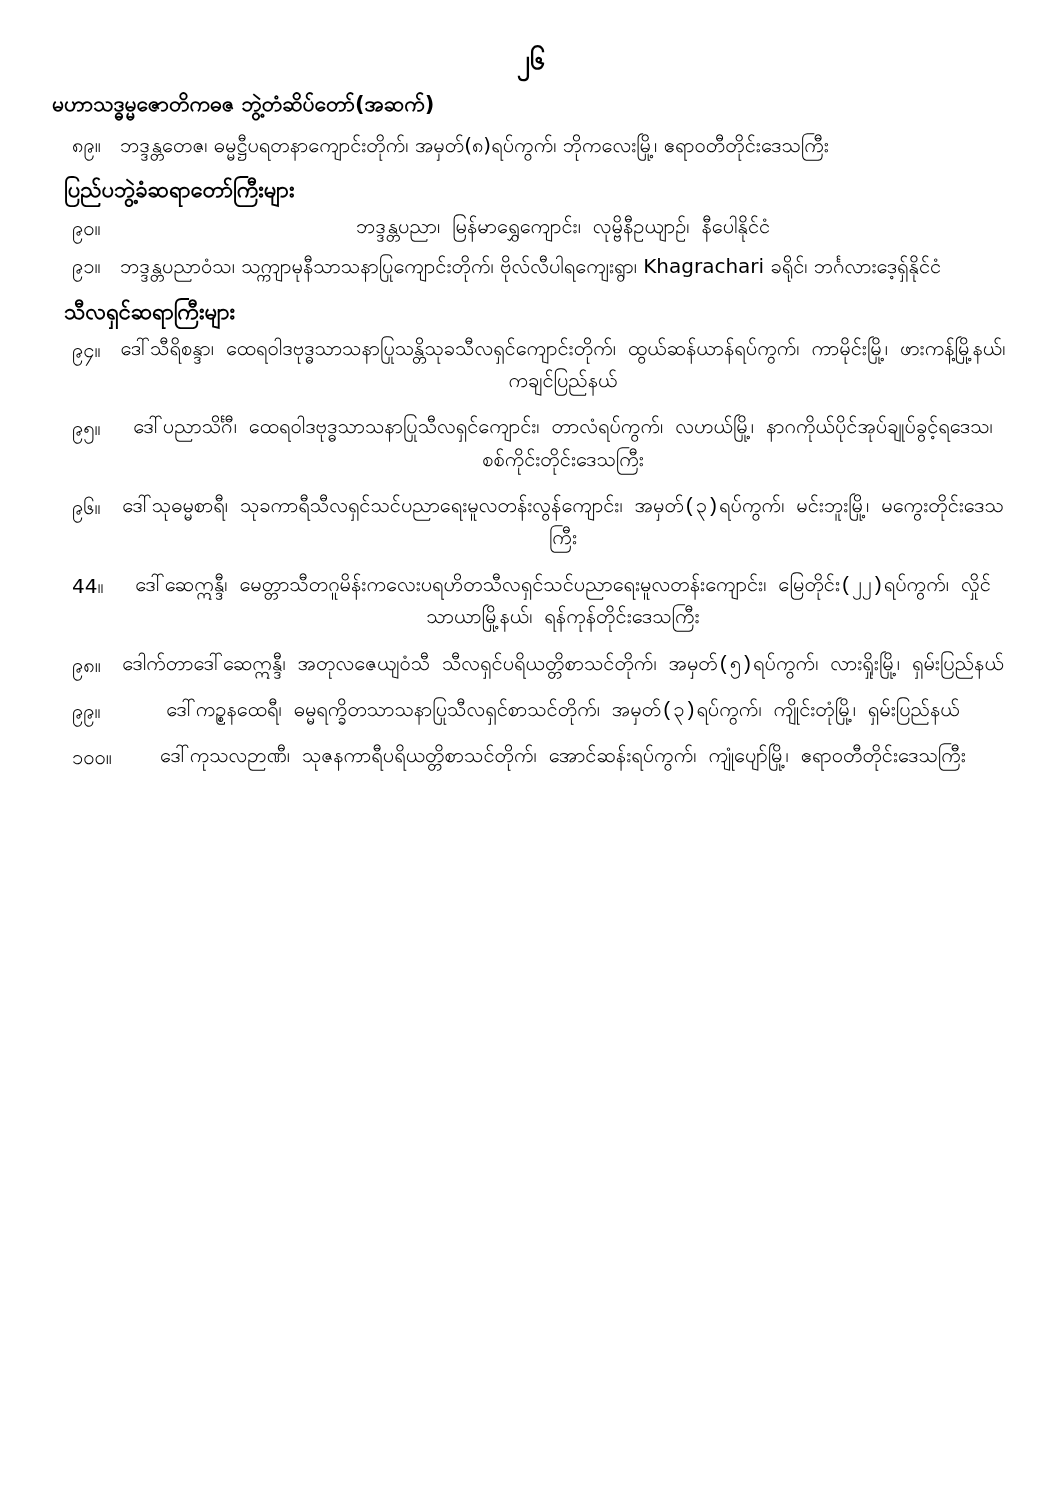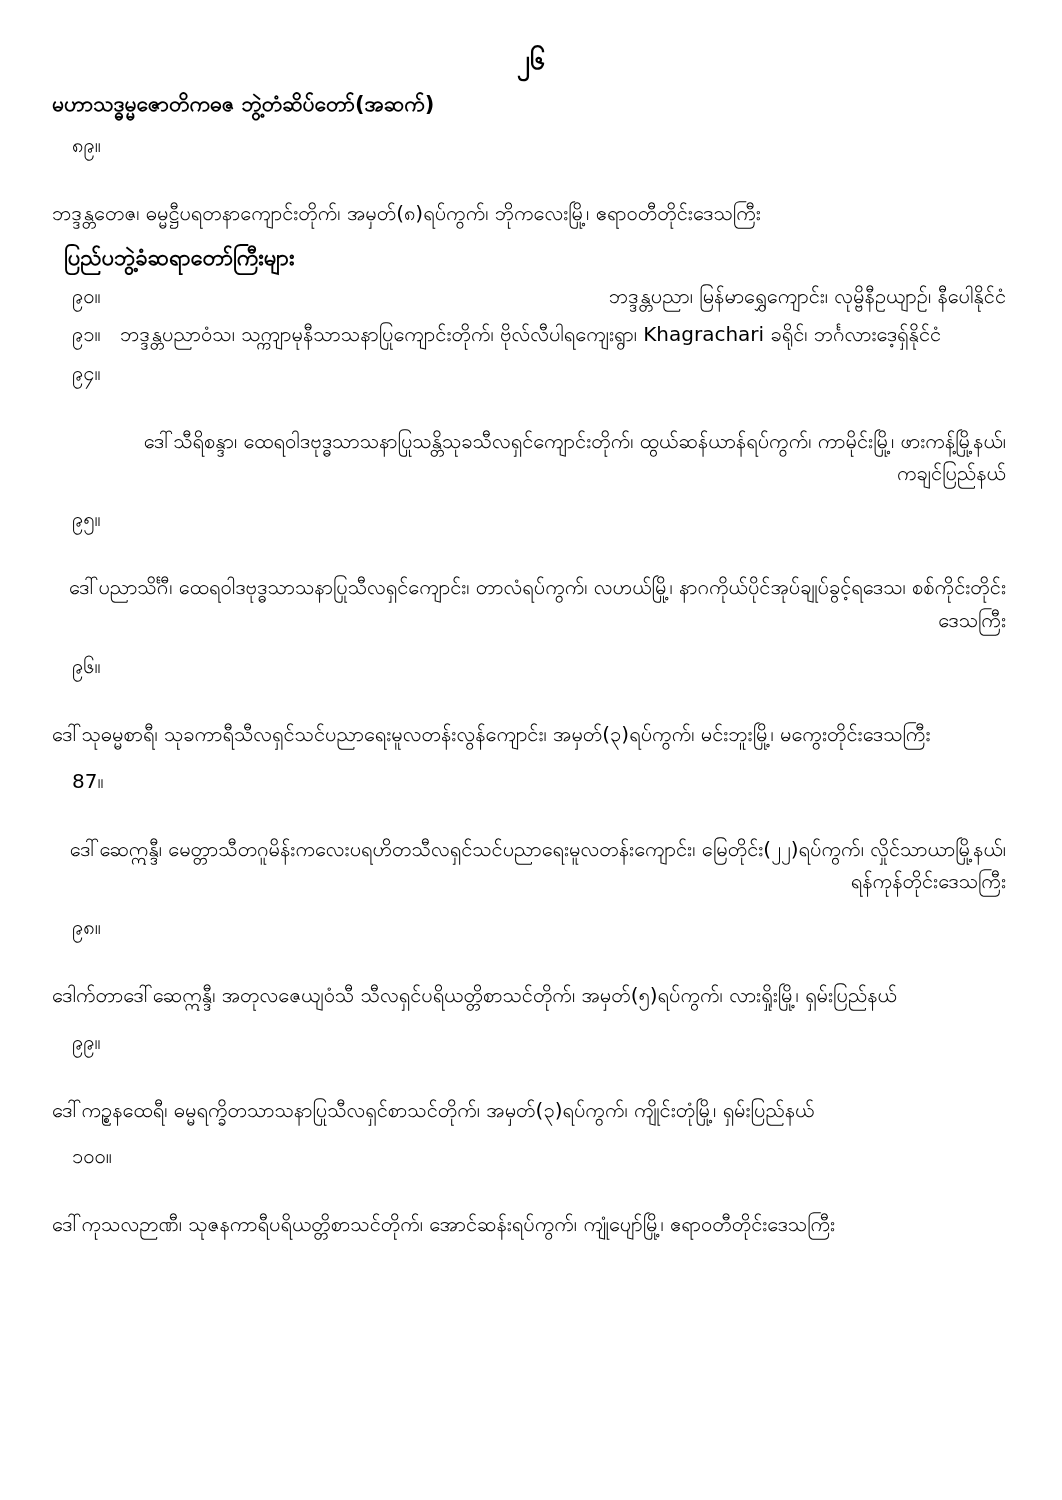--- a/index.html
+++ b/index.html
@@ -41,37 +41,37 @@
   }
   .entry {
     display: flex;
     align-items: flex-start;
     margin: 0 0 6px 0;
     font-size: 20px;
     line-height: 1.62;
   }
   .entry.spaced {
     margin-bottom: 14px;
-    flex-direction: column;
   }
   .entry-num {
     flex: 0 0 68px;
     text-align: left;
     padding-left: 20px;
     box-sizing: border-box;
     font-size: 20px;
     white-space: nowrap;
   }
   .entry-text {
     flex: 1 1 auto;
     text-align: justify;
     padding-right: 4px;
   }
   .entry-text.nojustify {
-    text-align: right;
+    text-align: center;
+    font-family: Liberation Mono, monospace;
   }
 </style>
 </head>
 <body>
 
 <div class="page">
 
   <div class="page-number">၂၆</div>
 
   <div class="doc-title">မဟာသဒ္ဓမ္မဇောတိကဓဇ ဘွဲ့တံဆိပ်တော်(အဆက်)</div>
@@ -88,38 +88,39 @@
     <div class="entry-text nojustify">ဘဒ္ဒန္တပညာ၊ မြန်မာရွှေကျောင်း၊ လုမ္ဗိနီဥယျာဉ်၊ နီပေါနိုင်ငံ</div>
   </div>
 
   <div class="entry">
     <div class="entry-num">၉၁။</div>
     <div class="entry-text">ဘဒ္ဒန္တပညာဝံသ၊ သက္ကျာမုနီသာသနာပြုကျောင်းတိုက်၊ ဗိုလ်လီပါရကျေးရွာ၊ Khagrachari ခရိုင်၊ ဘင်္ဂလားဒေ့ရှ်နိုင်ငံ</div>
   </div>
 
 
 
+  <div class="section-heading">သီလရှင်ဆရာကြီးများ</div>
 
   <div class="entry spaced">
     <div class="entry-num">၉၄။</div>
     <div class="entry-text nojustify">ဒေါ်သီရိစန္ဒာ၊ ထေရဝါဒဗုဒ္ဓသာသနာပြုသန္တိသုခသီလရှင်ကျောင်းတိုက်၊ ထွယ်ဆန်ယာန်ရပ်ကွက်၊ ကာမိုင်းမြို့၊ ဖားကန့်မြို့နယ်၊ ကချင်ပြည်နယ်</div>
   </div>
 
   <div class="entry spaced">
     <div class="entry-num">၉၅။</div>
     <div class="entry-text nojustify">ဒေါ်ပညာသိင်္ဂီ၊ ထေရဝါဒဗုဒ္ဓသာသနာပြုသီလရှင်ကျောင်း၊ တာလံရပ်ကွက်၊ လဟယ်မြို့၊ နာဂကိုယ်ပိုင်အုပ်ချုပ်ခွင့်ရဒေသ၊ စစ်ကိုင်းတိုင်းဒေသကြီး</div>
   </div>
 
   <div class="entry spaced">
     <div class="entry-num">၉၆။</div>
     <div class="entry-text nojustify">ဒေါ်သုဓမ္မစာရီ၊ သုခကာရီသီလရှင်သင်ပညာရေးမူလတန်းလွန်ကျောင်း၊ အမှတ်(၃)ရပ်ကွက်၊ မင်းဘူးမြို့၊ မကွေးတိုင်းဒေသကြီး</div>
   </div>
 
   <div class="entry spaced">
-    <div class="entry-num">87။</div>
+    <div class="entry-num">44။</div>
     <div class="entry-text nojustify">ဒေါ်ဆေဣန္ဒီ၊ မေတ္တာသီတဂူမိန်းကလေးပရဟိတသီလရှင်သင်ပညာရေးမူလတန်းကျောင်း၊ မြေတိုင်း(၂၂)ရပ်ကွက်၊ လှိုင်သာယာမြို့နယ်၊ ရန်ကုန်တိုင်းဒေသကြီး</div>
   </div>
 
   <div class="entry spaced">
     <div class="entry-num">၉၈။</div>
     <div class="entry-text nojustify">ဒေါက်တာဒေါ်ဆေဣန္ဒီ၊ အတုလဇေယျဝံသီ သီလရှင်ပရိယတ္တိစာသင်တိုက်၊ အမှတ်(၅)ရပ်ကွက်၊ လားရှိုးမြို့၊ ရှမ်းပြည်နယ်</div>
   </div>
 
   <div class="entry spaced">
     <div class="entry-num">၉၉။</div>

